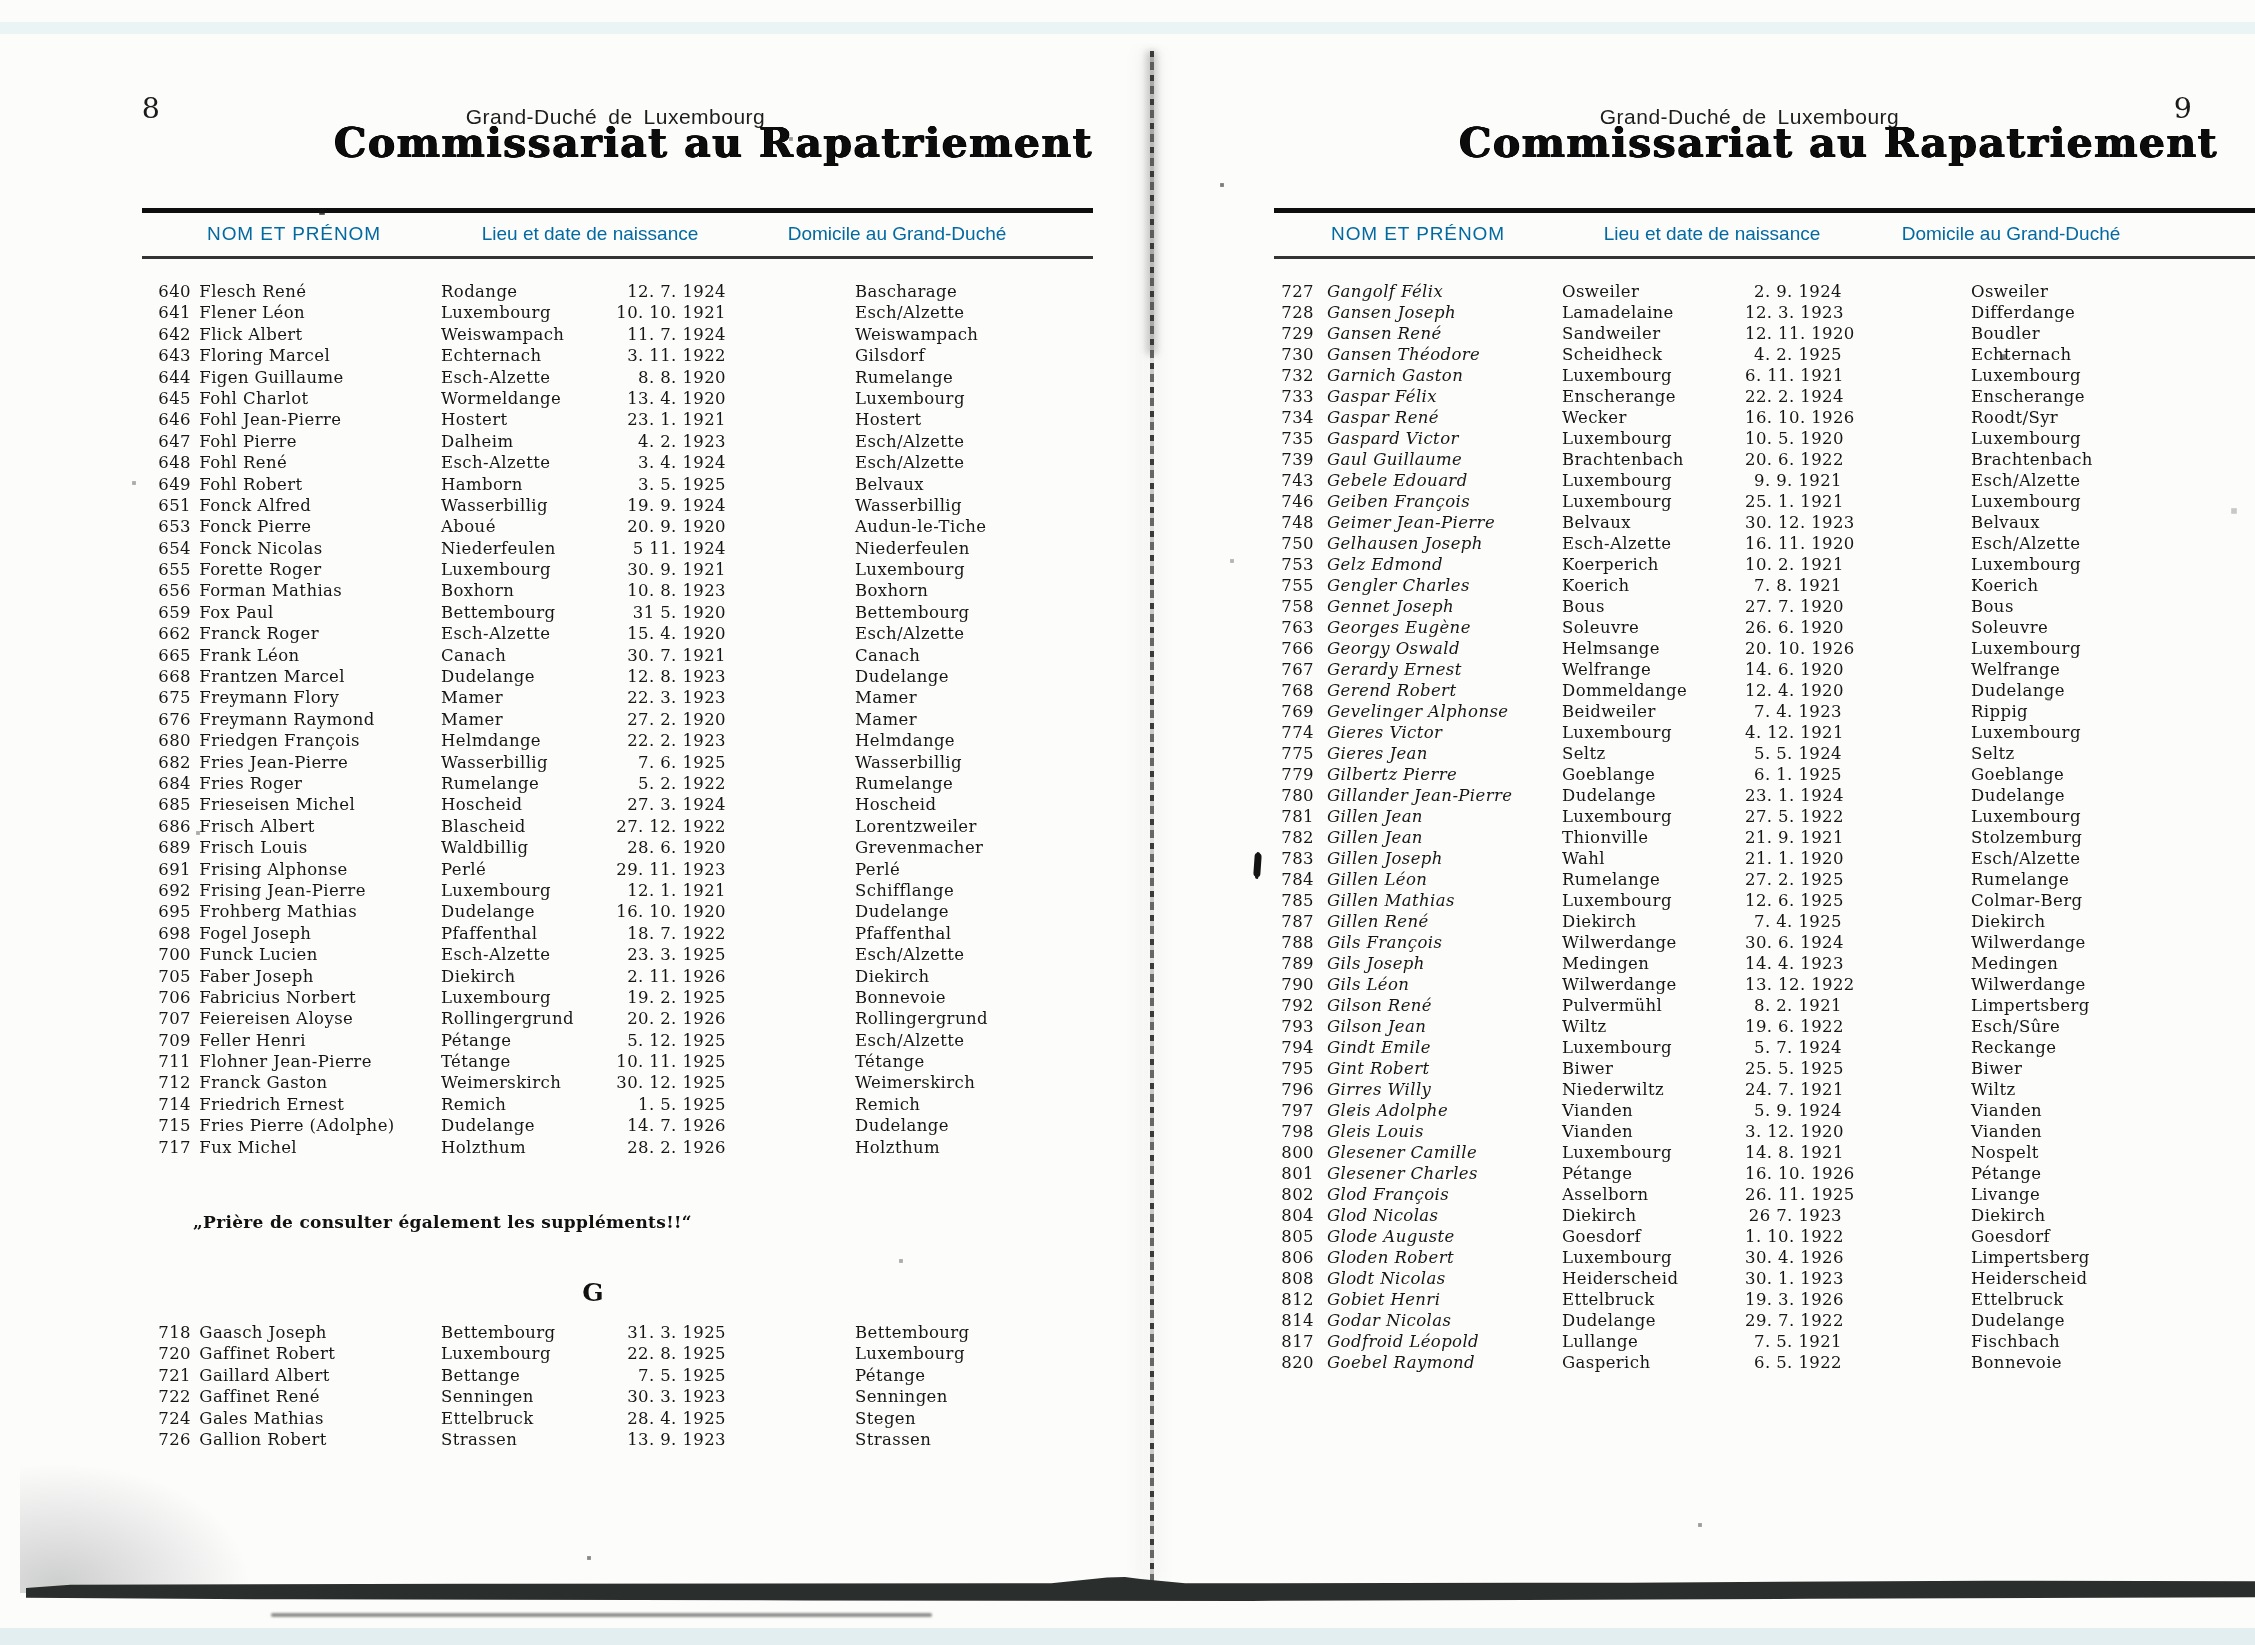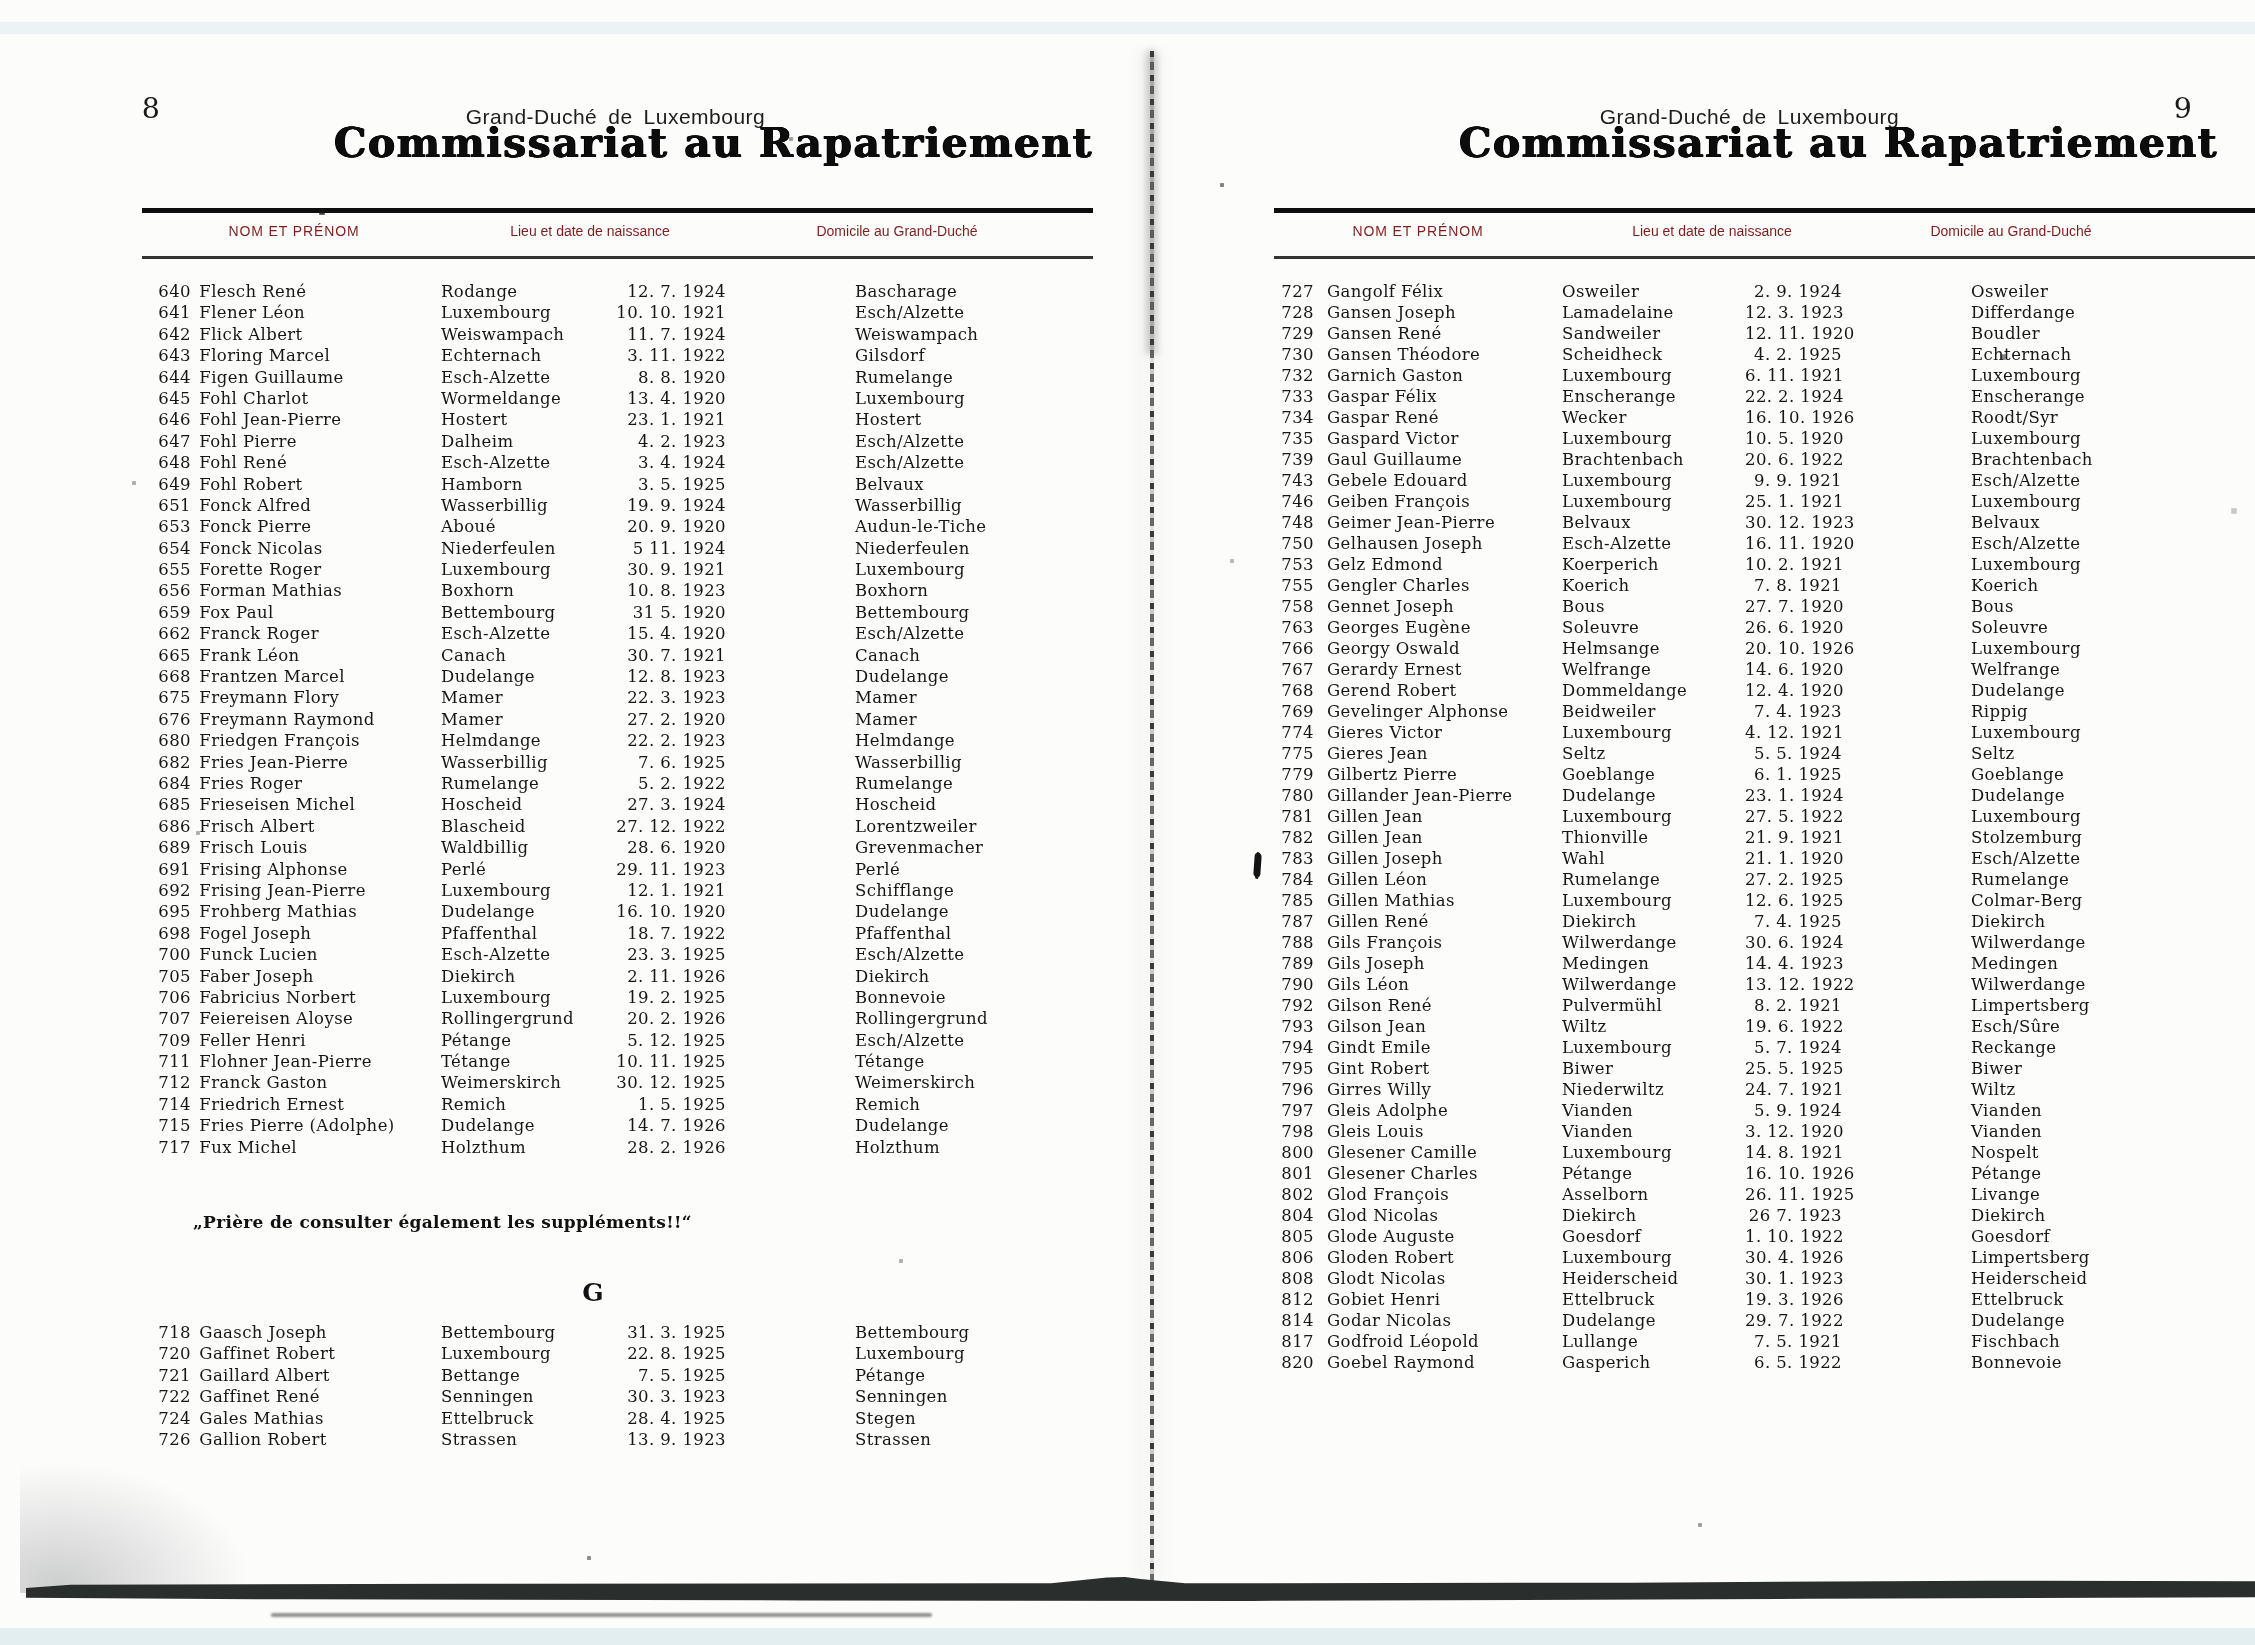--- a/index.html
+++ b/index.html
@@ -22,42 +22,42 @@
            letter-spacing:0.5px;word-spacing:4.6px;margin-top:10px;}
   .title{position:absolute;top:119px;left:0;width:100%;text-align:right;
          font-family:"DejaVu Serif",serif;font-weight:bold;font-size:41px;color:#0c0c0c;
          letter-spacing:1.4px;text-shadow:0.6px 0 #000,-0.6px 0 #000,0 0.4px #000;}
 
   .rule-thick{position:absolute;top:208px;left:3.7px;right:0;height:4.6px;background:#0e0e0e;}
   .rule-thin{position:absolute;top:256px;left:3.7px;right:0;height:2.8px;background:#343434;}
   .page--right .rule-thick,.page--right .rule-thin{left:-7.3px;right:-38px;}
 
   .colhdr{position:absolute;top:223px;left:0;width:100%;height:26px;
-          font-family:"Liberation Sans",sans-serif;font-size:14px;color:#7f1d1d;}
+          font-family:"Liberation Sans",sans-serif;font-size:19px;color:#0369a1;}
   .colhdr span{position:absolute;transform:translateX(-50%);white-space:nowrap;}
   .hdr-name{left:156px;letter-spacing:0.9px;}
   .hdr-birth{left:452px;}
   .hdr-dom{left:759px;}
   .page--right .hdr-name{left:137px;}
   .page--right .hdr-birth{left:431px;}
   .page--right .hdr-dom{left:730px;}
 
   .tbl{position:absolute;left:0;width:100%;font-size:16.5px;letter-spacing:0.4px;}
   .tbl-main{top:282px;}
   .page--right .tbl-main{top:282px;}
   .tbl-g{top:1323px;}
   .row{display:flex;align-items:baseline;height:21.4px;position:relative;white-space:nowrap;}
   .page--right .row{height:21px;}
   .c-no{flex:none;width:53px;text-align:right;}
   .c-name{flex:none;width:250px;padding-left:8.3px;box-sizing:border-box;overflow:visible;}
   .c-place{flex:none;width:174px;}
   .c-date{flex:none;width:111px;text-align:right;white-space:pre;}
   .c-dom{flex:none;padding-left:129px;}
   .page--right .c-no{width:33px;}
-  .page--right .c-name{width:248px;padding-left:13px;}
+  .page--right .c-name{width:248px;padding-left:13px;font-style:italic;}
   .page--right .c-place{width:183px;}
   .page--right .c-date{width:97px;}
   .page--right .c-dom{padding-left:129px;}
   .row.hl::before{content:'';position:absolute;left:-11px;right:-44px;top:-2.8px;bottom:-1.8px;
                   background:#eae8e1;z-index:-1;}
 
   .note{position:absolute;top:1197px;left:55px;font-weight:bold;font-size:17px;
         letter-spacing:0.3px;color:#111;margin-top:15px;}
   .letter{position:absolute;top:1278px;left:432px;width:46px;text-align:center;
           font-weight:bold;font-size:25px;color:#111;}

